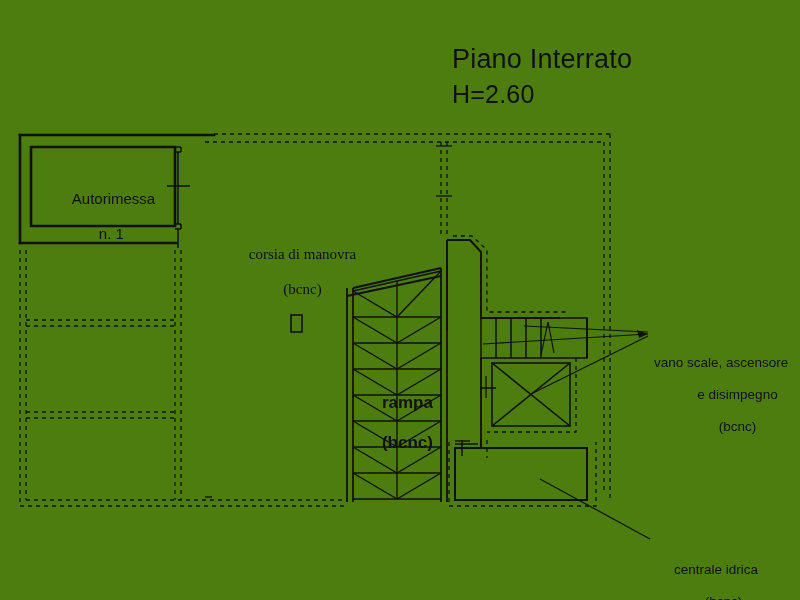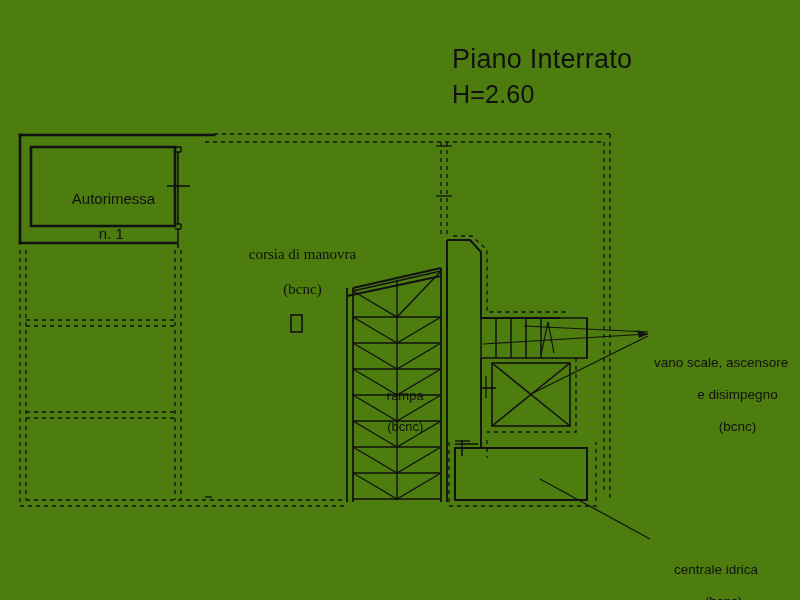--- a/index.html
+++ b/index.html
@@ -59,21 +59,22 @@
   #label-corsia {
     left: 225px;
     top: 228px;
     width: 140px;
     font-family: Liberation Serif, serif;
   }
   #label-rampa {
     left: 362px;
     top: 373px;
     width: 72px;
-    font-size: 13px;
+    font-size: 17px;
+    font-weight: bold;
   }
   #label-vano {
     left: 654px;
     top: 323px;
     width: 152px;
     font-size: 13.5px;
     text-align: center;
   }
   #label-vano .l1 { text-align: left; display:block; }
   #label-centrale {

